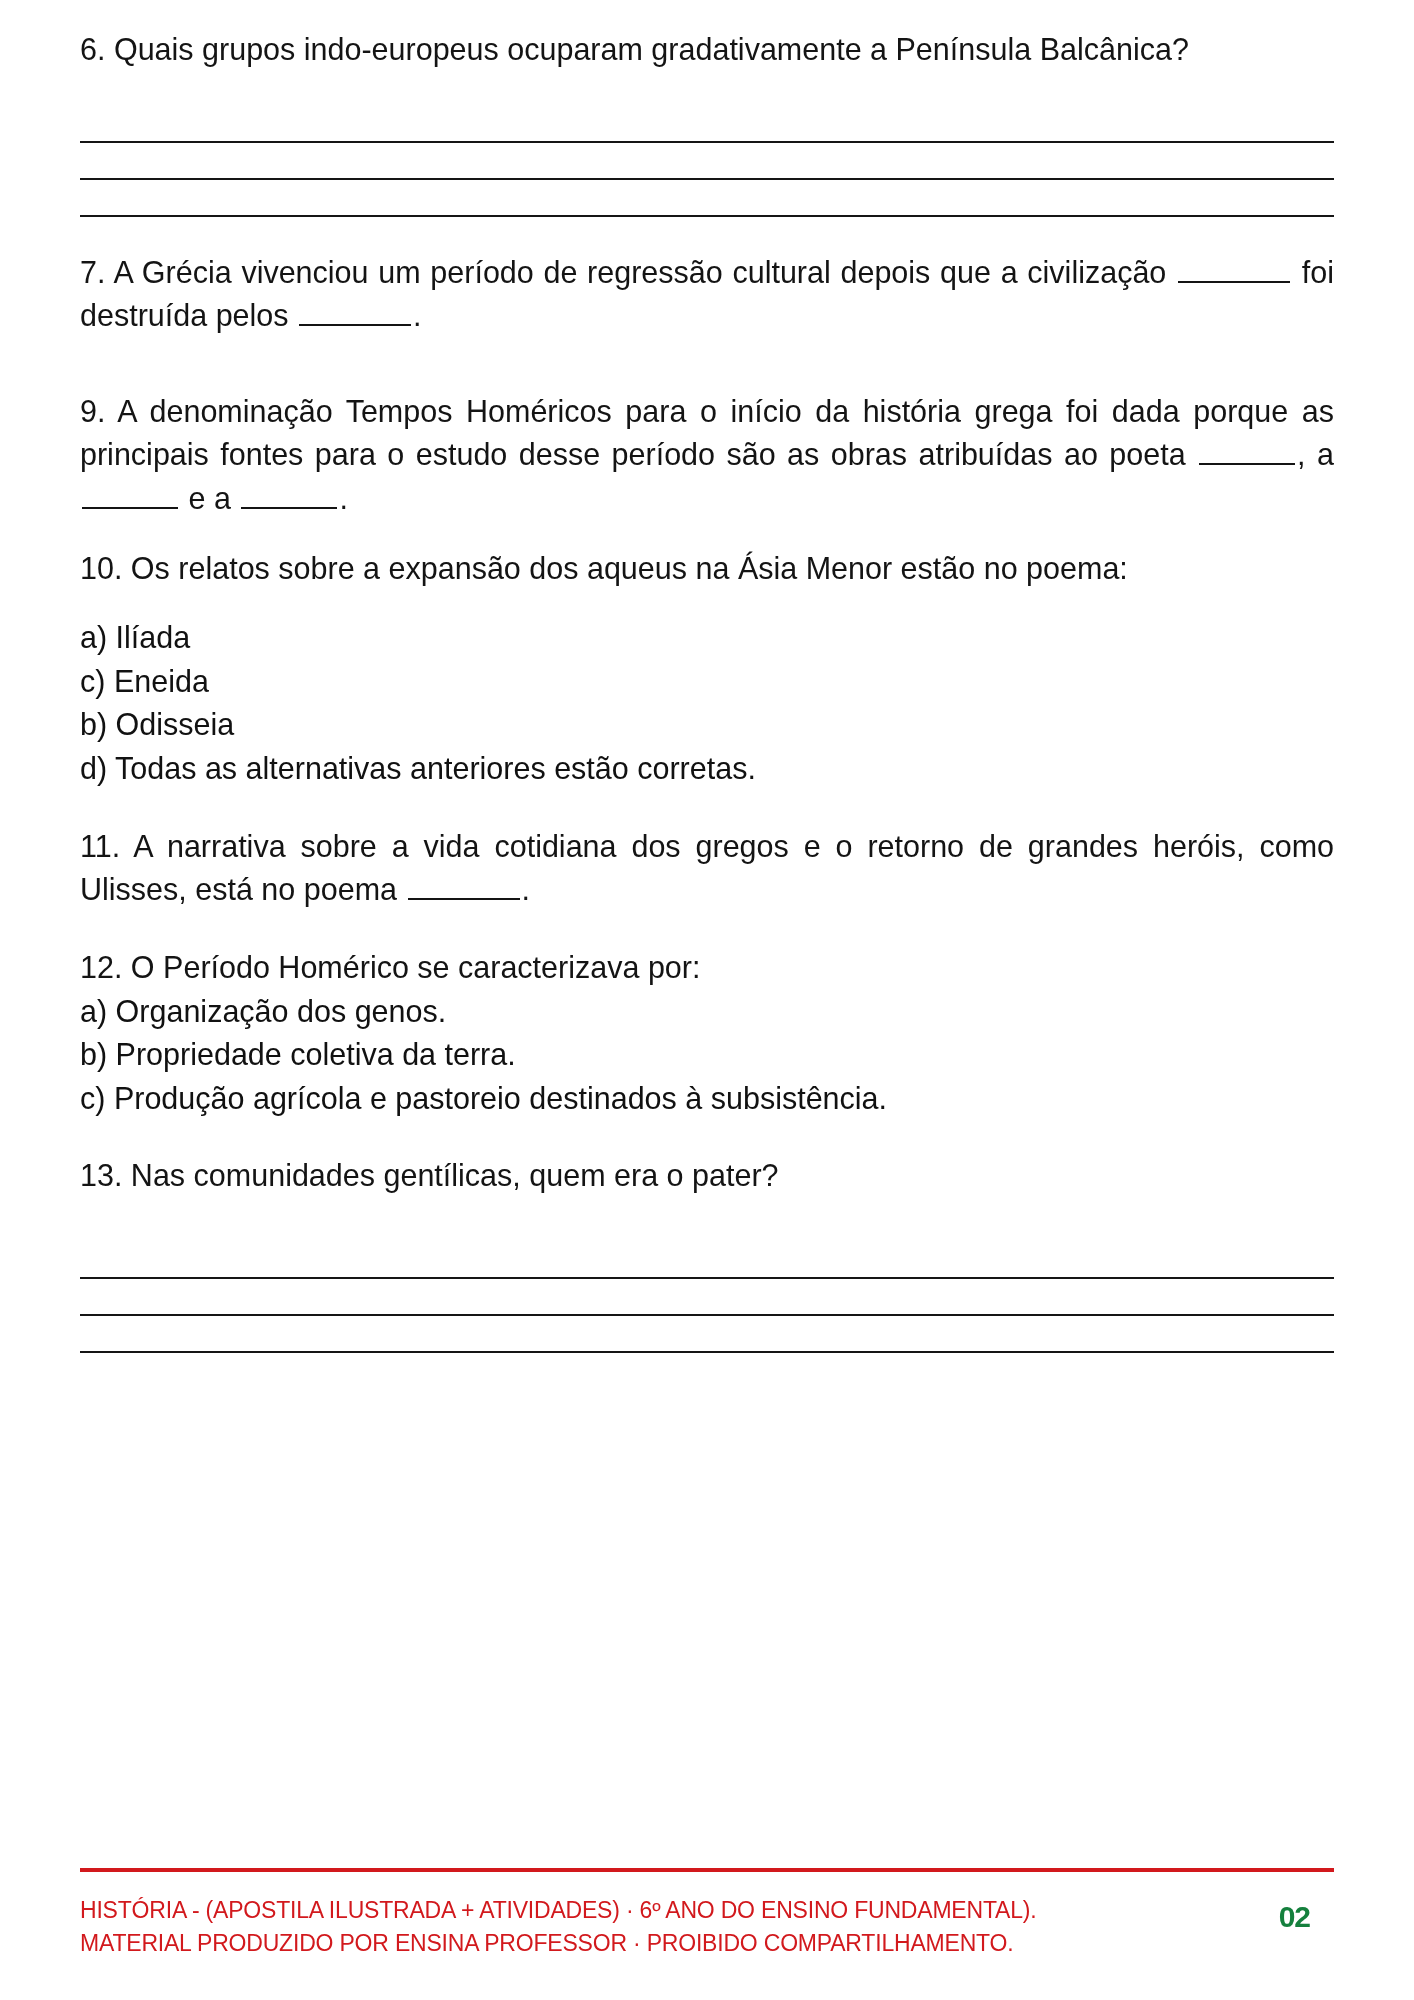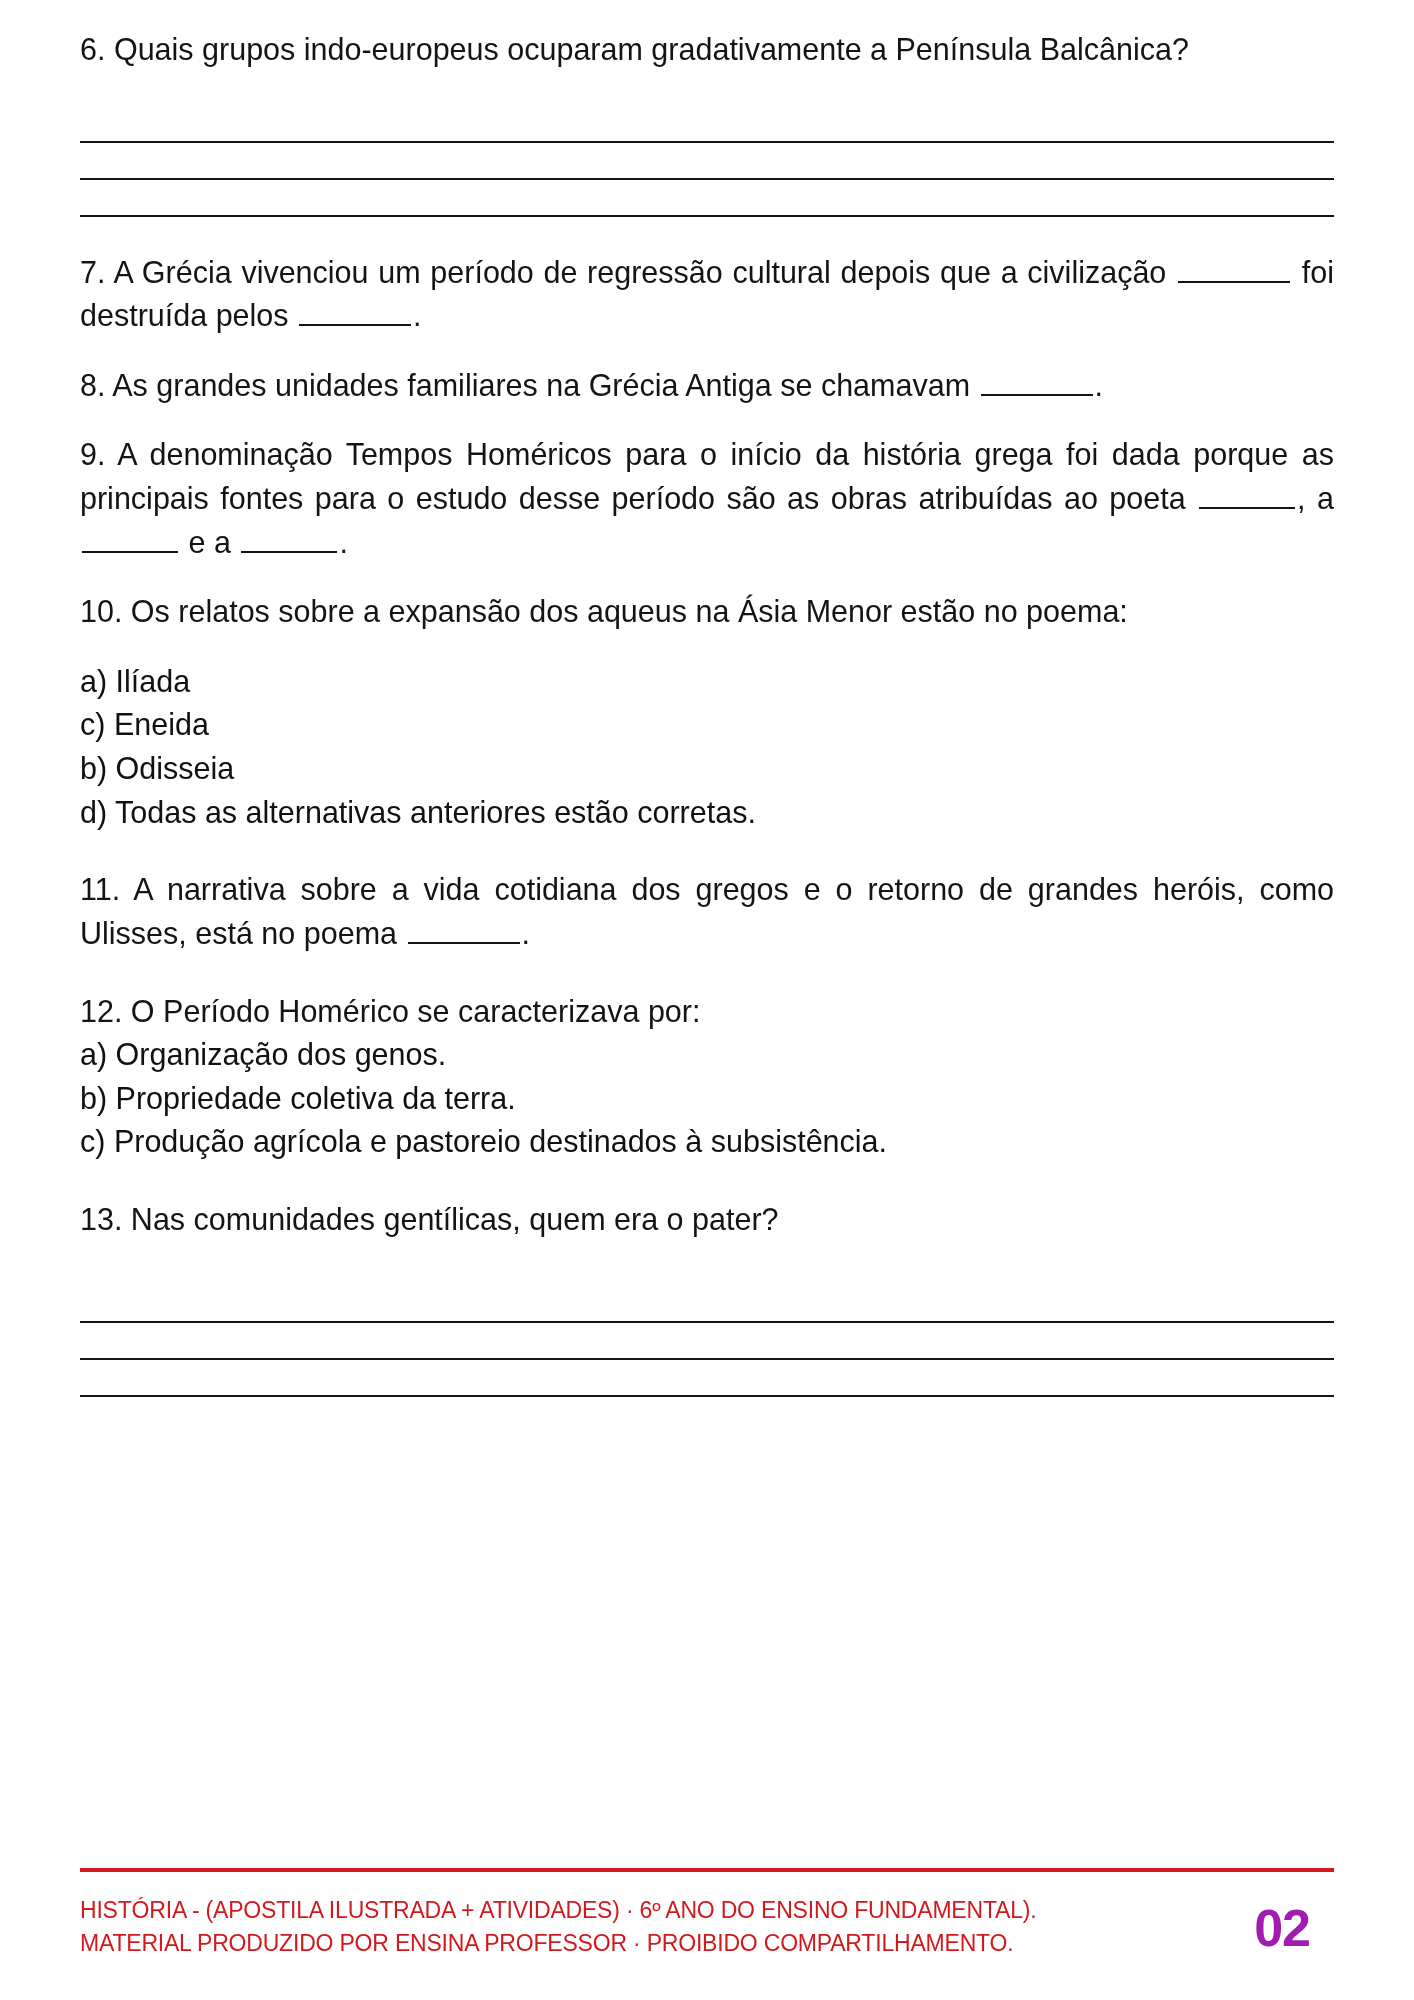--- a/index.html
+++ b/index.html
@@ -101,23 +101,23 @@
     color: #d2191d;
     font-size: 23px;
     line-height: 1.45;
     letter-spacing: -0.2px;
     white-space: nowrap;
   }
   .footer-text .b {
     font-weight: normal;
   }
   .page-num {
-    color: #a21caf;
+    color: #15803d;
     font-weight: bold;
-    font-size: 52px;
+    font-size: 30px;
     line-height: 1;
     padding-top: 8px;
     padding-right: 24px;
     letter-spacing: -1px;
   }
 </style>
 </head>
 <body>
 
 <div class="page">
@@ -133,21 +133,20 @@
       <div class="answer-line"></div>
       <div class="answer-line"></div>
     </div>
 
     <div class="spacer-m"></div>
 
     <p class="q justified"><span>7. A Grécia vivenciou um período de regressão cultural depois que a civilização</span> <span class="blank-long"></span> <span>foi destruída pelos</span> <span class="blank-long"></span><span>.</span></p>
 
     <div class="spacer-s"></div>
 
-    <p class="q"><span>8. As grandes unidades familiares na Grécia Antiga se chamavam</span> <span class="blank-long"></span><span>.</span></p>
 
     <div class="spacer-s"></div>
 
     <p class="q justified"><span>9. A denominação Tempos Homéricos para o início da história grega foi dada porque as principais fontes para o estudo desse período são as obras atribuídas ao poeta</span> <span class="blank-med"></span><span>, a</span> <span class="blank-med"></span> <span>e a</span> <span class="blank-med"></span><span>.</span></p>
 
     <div class="spacer-s"></div>
 
     <p class="q">10. Os relatos sobre a expansão dos aqueus na Ásia Menor estão no poema:</p>
 
     <div class="spacer-s"></div>

